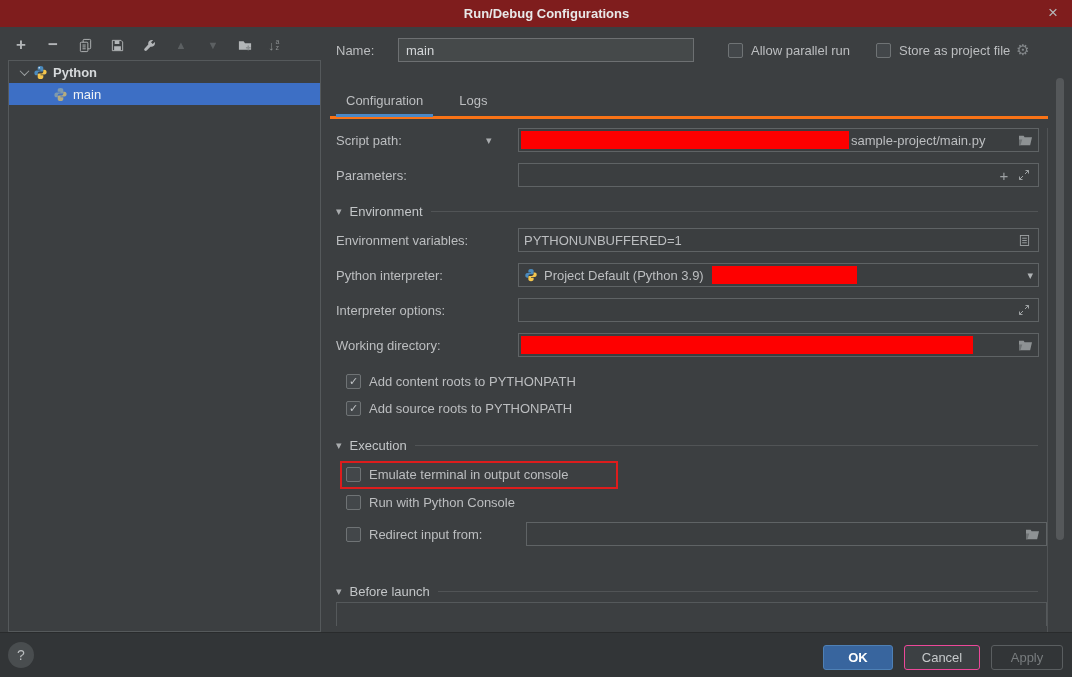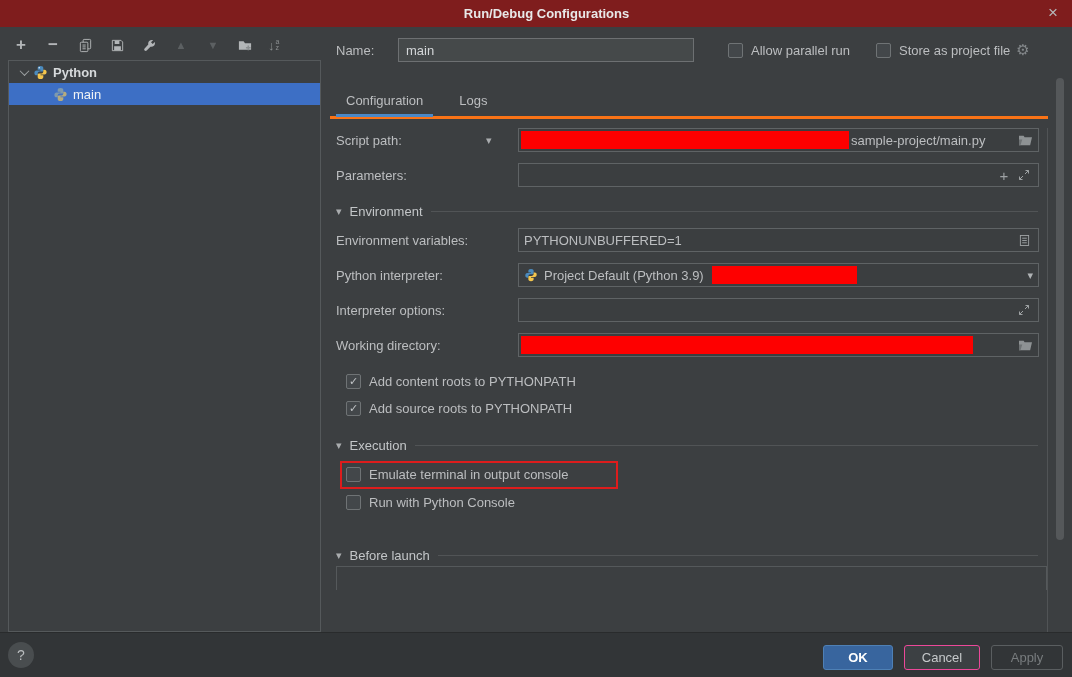--- a/index.html
+++ b/index.html
@@ -310,20 +310,32 @@
           <span class="cb"></span>
           <span>Emulate terminal in output console</span>
         </label>
       </div>
 
       <label class="cbrow indent-cb" style="margin-top:13px;">
         <span class="cb"></span>
         <span>Run with Python Console</span>
       </label>
 
+      <div class="frow indent-cb" style="margin-top:12px; gap:8px;">
+        <span class="cb"></span>
+        <span class="redirect-label">Redirect input from:</span>
+        <div class="field">
+          <span class="mini-btn push">
+            <svg width="15" height="13" viewBox="0 0 16 14">
+                <path fill="#8e9294" d="M1 2h5l1 1.5h8L13 12H1z"></path>
+                <path fill="#6f7375" d="M1 2v10h1.6l1.9-6H1z"></path>
+              </svg>
+          </span>
+        </div>
+      </div>
 
       <div class="sect" style="margin-top:36px;">
         <span class="s-arrow">▾</span>
         <span class="s-title">Before launch</span>
         <span class="line"></span>
       </div>
 
       <div class="bl-box"></div>
 
     </div>

